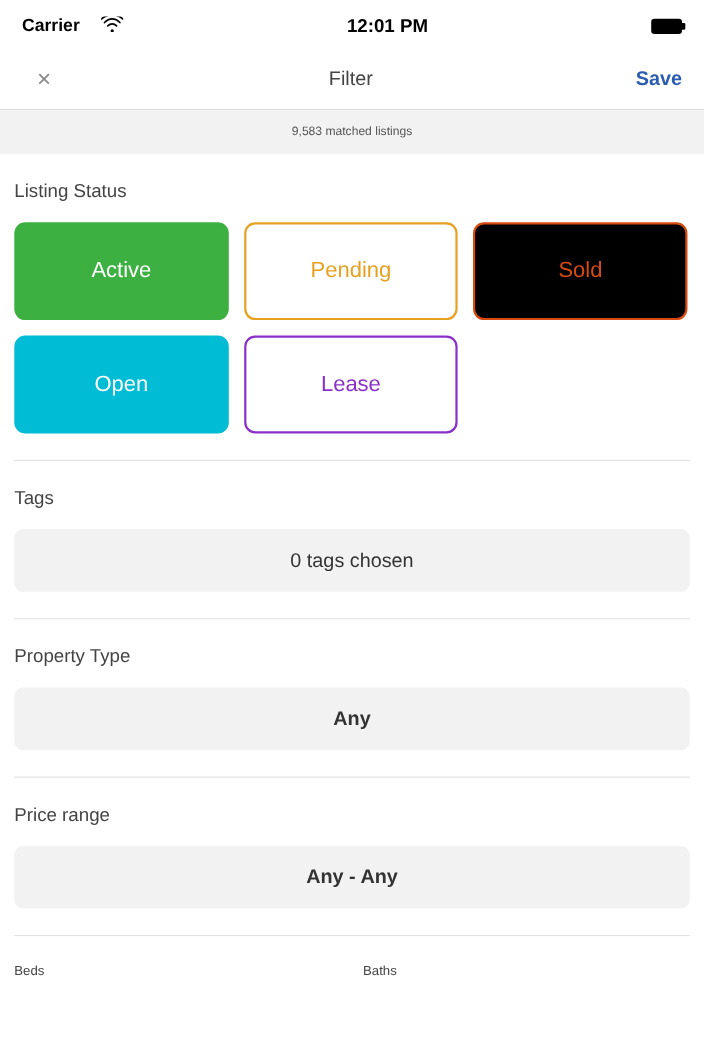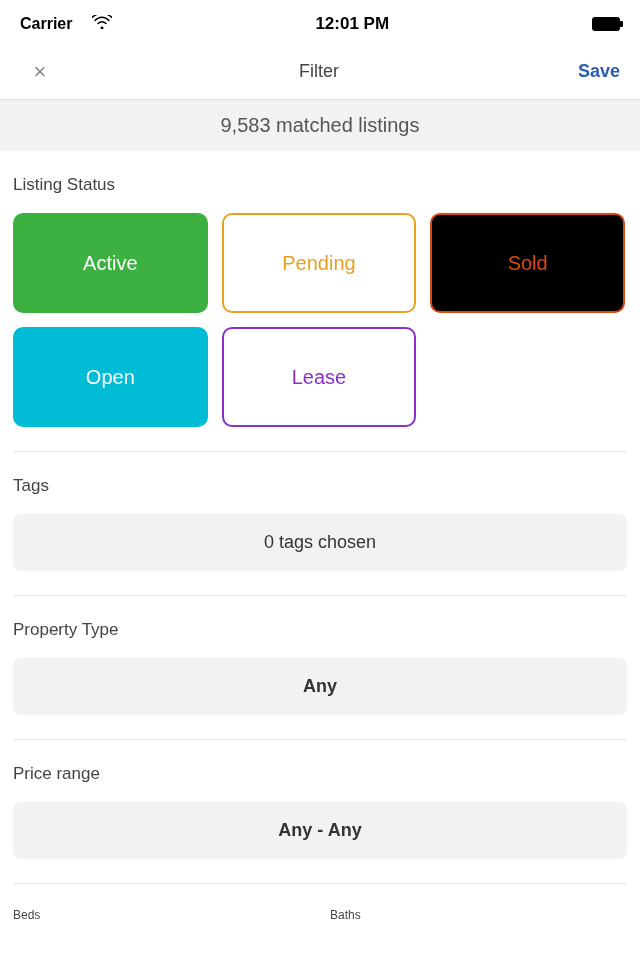--- a/index.html
+++ b/index.html
@@ -83,21 +83,21 @@
       color: #2a5db0;
       font-weight: 600;
       cursor: pointer;
     }
 
     
     .matched-banner {
       background: #f2f2f2;
       text-align: center;
       padding: 14px;
-      font-size: 20px;
+      font-size: 11px;
       color: #555;
     }
 
     
     .content {
       padding: 0 13px;
     }
 
     
     .section {
@@ -116,21 +116,21 @@
     }
 
     
     .status-buttons {
       display: flex;
       flex-wrap: wrap;
       gap: 14px;
     }
     .status-btn {
       flex: 0 0 calc(33.333% - 10px);
-      height: 100px;
+      height: 89px;
       border-radius: 10px;
       font-size: 20px;
       font-weight: 500;
       cursor: pointer;
       display: flex;
       align-items: center;
       justify-content: center;
       border: 2.5px solid transparent;
       background: transparent;
     }

